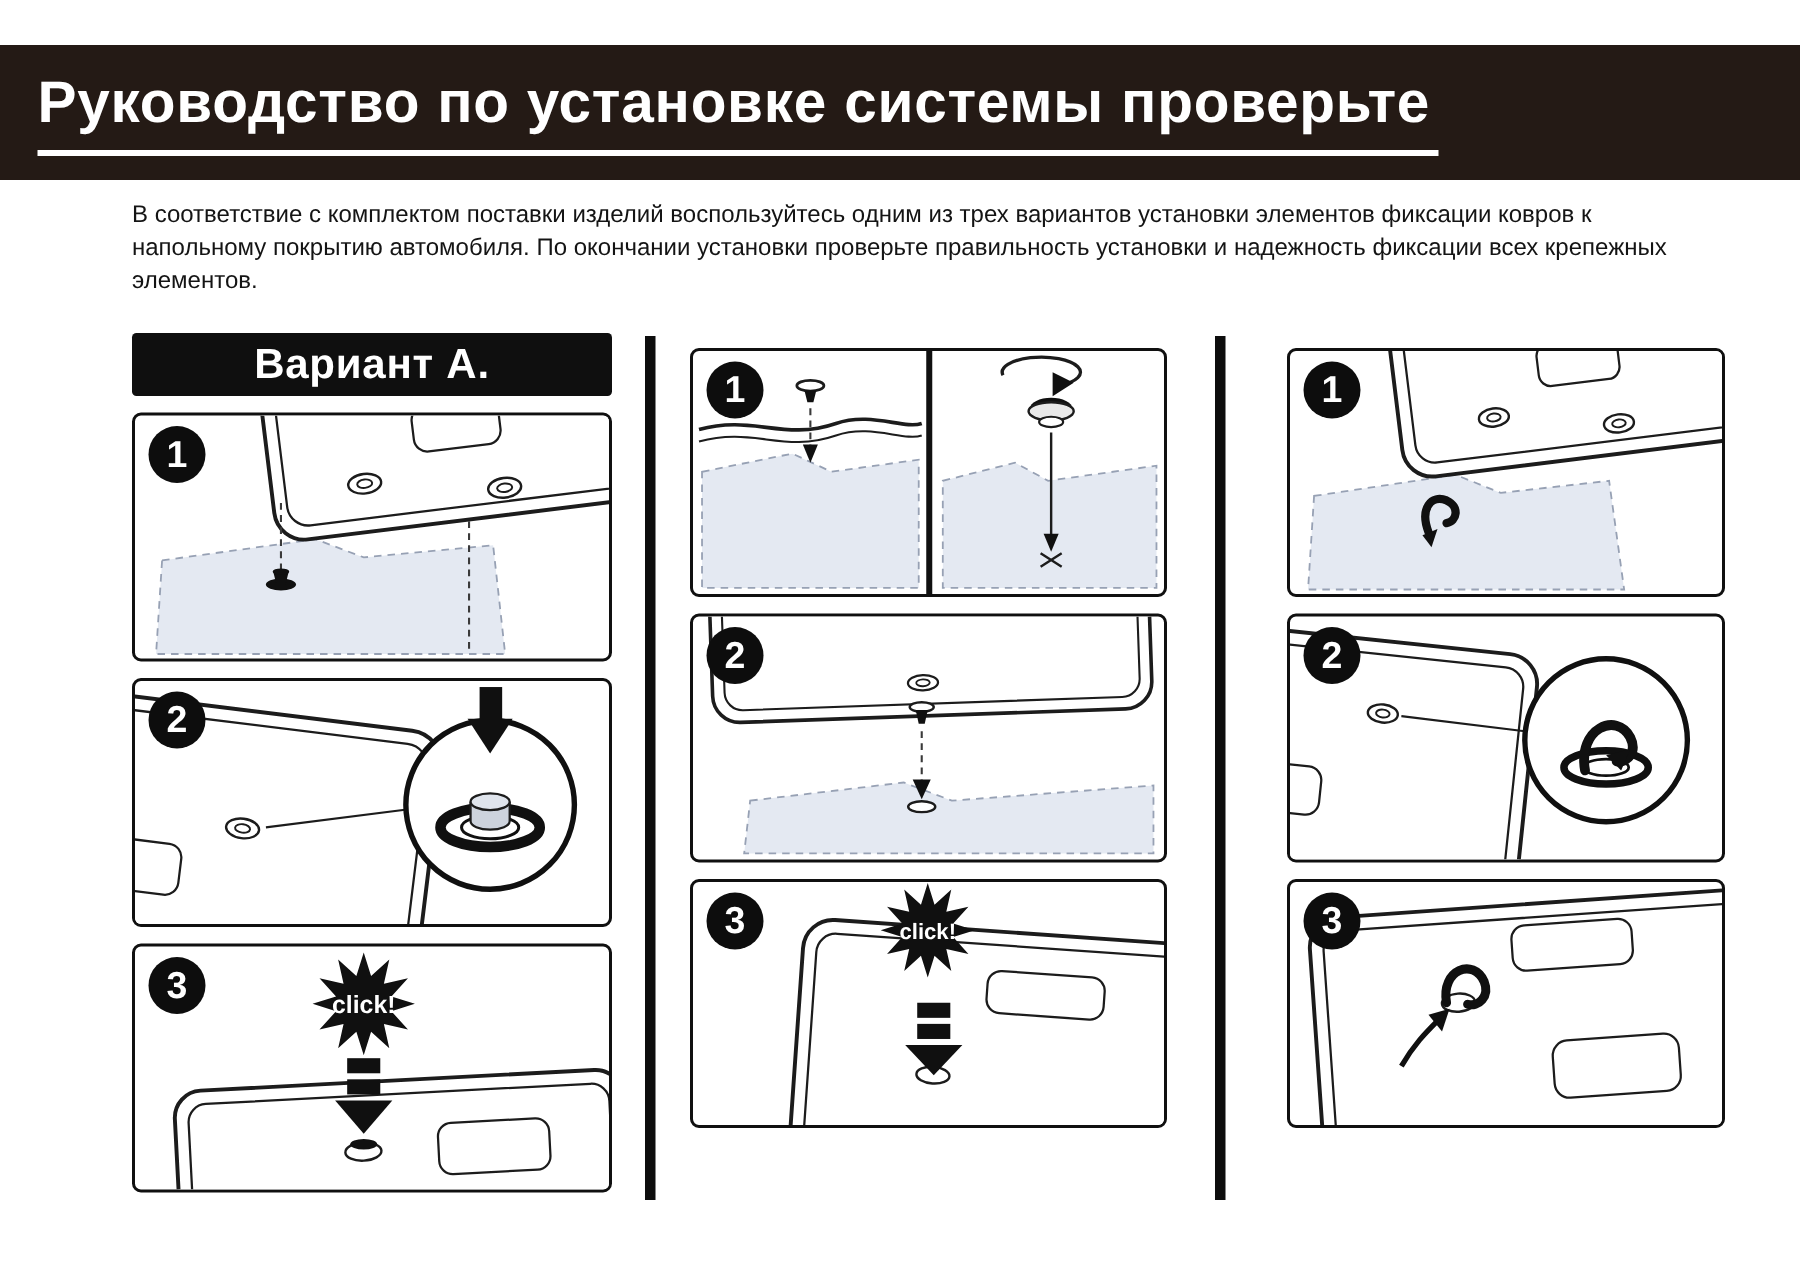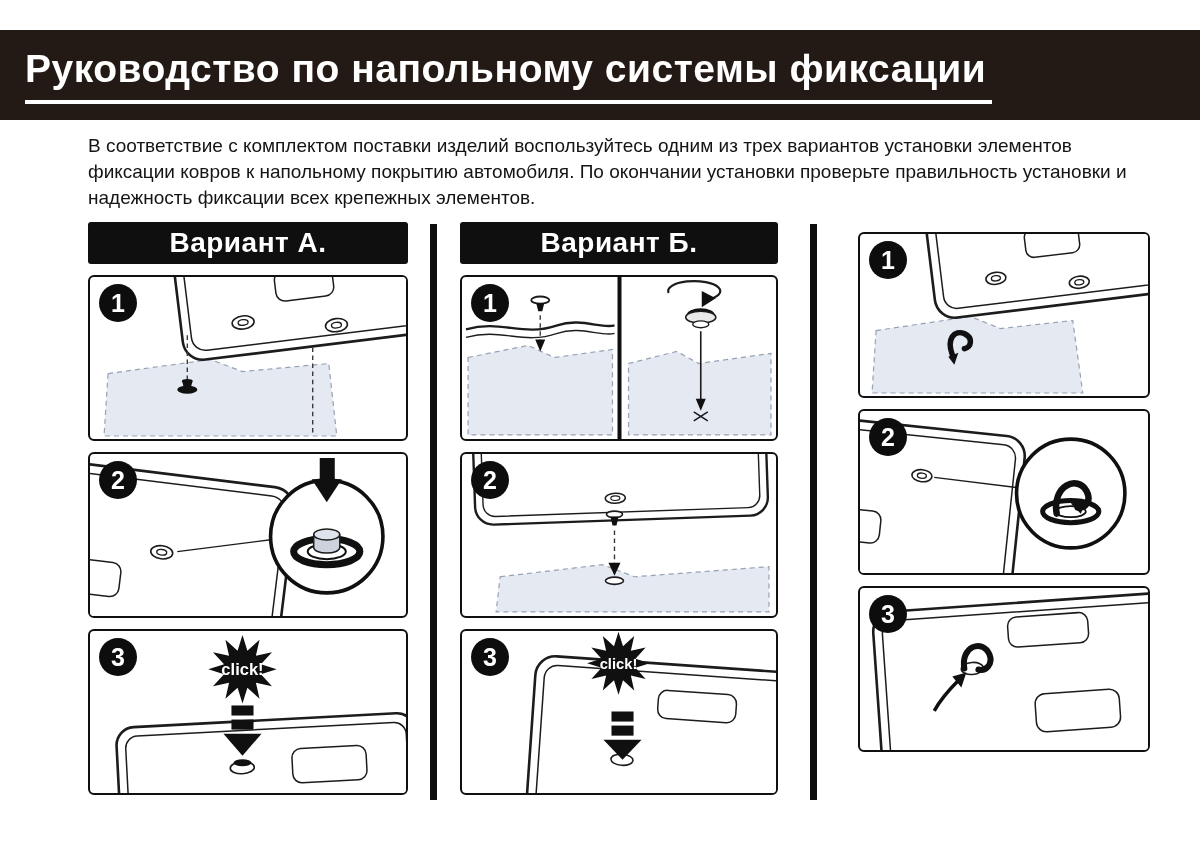--- a/index.html
+++ b/index.html
@@ -11,21 +11,21 @@
   .title-bar {
     position:absolute; top:30px; left:0; width:1200px; height:90px;
     background:#241a15; display:flex; align-items:center;
   }
   .title {
     margin-left:25px; color:#ffffff; font-size:39px; font-weight:bold;
     letter-spacing:0.5px; border-bottom:4px solid #ffffff; padding:0 6px 9px 0;
   }
   .intro {
     position:absolute; top:133px; left:88px; width:1046px;
-    font-size:19px; line-height:1.38; color:#141414;
+    font-size:16px; line-height:1.38; color:#141414;
   }
   .variant { position:absolute; top:222px; }
   .variant-header {
     height:42px; background:#0f0f0f; border-radius:3px;
     display:flex; align-items:center; justify-content:center;
     color:#ffffff; font-size:28px; font-weight:bold; letter-spacing:0.5px;
   }
   .panel {
     position:relative; height:166px; margin-top:11px; background:#ffffff;
     border:2.5px solid #101010; border-radius:6px; overflow:hidden;
@@ -46,21 +46,21 @@
   .dash { fill:none; stroke:#3a3a3a; stroke-width:1.4; stroke-dasharray:4.5 3.5; }
   .blk  { fill:#101010; stroke:none; }
   .burst-label { fill:#ffffff; font-family:"Liberation Sans",sans-serif; font-weight:bold; }
 </style>
 </head>
 <body>
 
 <div class="page">
 
   <header class="title-bar">
-    <h1 class="title">Руководство по напольному системы фиксации</h1>
+    <h1 class="title">Руководство по установке системы проверьте</h1>
   </header>
 
   <p class="intro">В соответствие с комплектом поставки изделий воспользуйтесь одним из трех вариантов установки элементов фиксации ковров к напольному покрытию автомобиля. По окончании установки проверьте правильность установки и надежность фиксации всех крепежных элементов.</p>
 
   <section class="variant" style="left:88px;width:320px;">
     <div class="variant-header">
       <span>Вариант А.</span>
     </div>
 
     <div class="panel">
@@ -136,23 +136,20 @@
           <polygon class="blk" points="34,0 18.4,4.9 29.4,17 13.4,13.4 17,29.4 4.9,18.4 0,34 -4.9,18.4 -17,29.4 -13.4,13.4 -29.4,17 -18.4,4.9 -34,0 -18.4,-4.9 -29.4,-17 -13.4,-13.4 -17,-29.4 -4.9,-18.4 0,-34 4.9,-18.4 17,-29.4 13.4,-13.4 29.4,-17 18.4,-4.9"></polygon>
           <text class="burst-label" x="0" y="6" text-anchor="middle" font-size="16.5">click!</text>
         </g>
       </svg>
     </div>
   </section>
 
   <div class="vdivider" style="left:430px;"></div>
 
   <section class="variant" style="left:460px;width:318px;">
-    <div class="variant-header">
-      <span>Вариант Б.</span>
-    </div>
 
     <div class="panel">
       <div class="badge"><span>1</span></div>
       <svg class="illu" viewBox="0 0 313 161" preserveAspectRatio="none">
         <line x1="157" y1="0" x2="157" y2="161" stroke="#101010" stroke-width="4"></line>
 
         <path class="carpet" d="M6,80 L66,68 L92,80 L150,72 L150,157 L6,157 Z"></path>
         <g>
           <path class="ln" d="M4,52 C40,42 60,60 95,48 C118,40 140,52 152,48" stroke-width="2.4"></path>
           <path class="ln" d="M4,60 C40,50 60,68 95,56 C118,48 140,60 152,56" stroke-width="1.4"></path>

